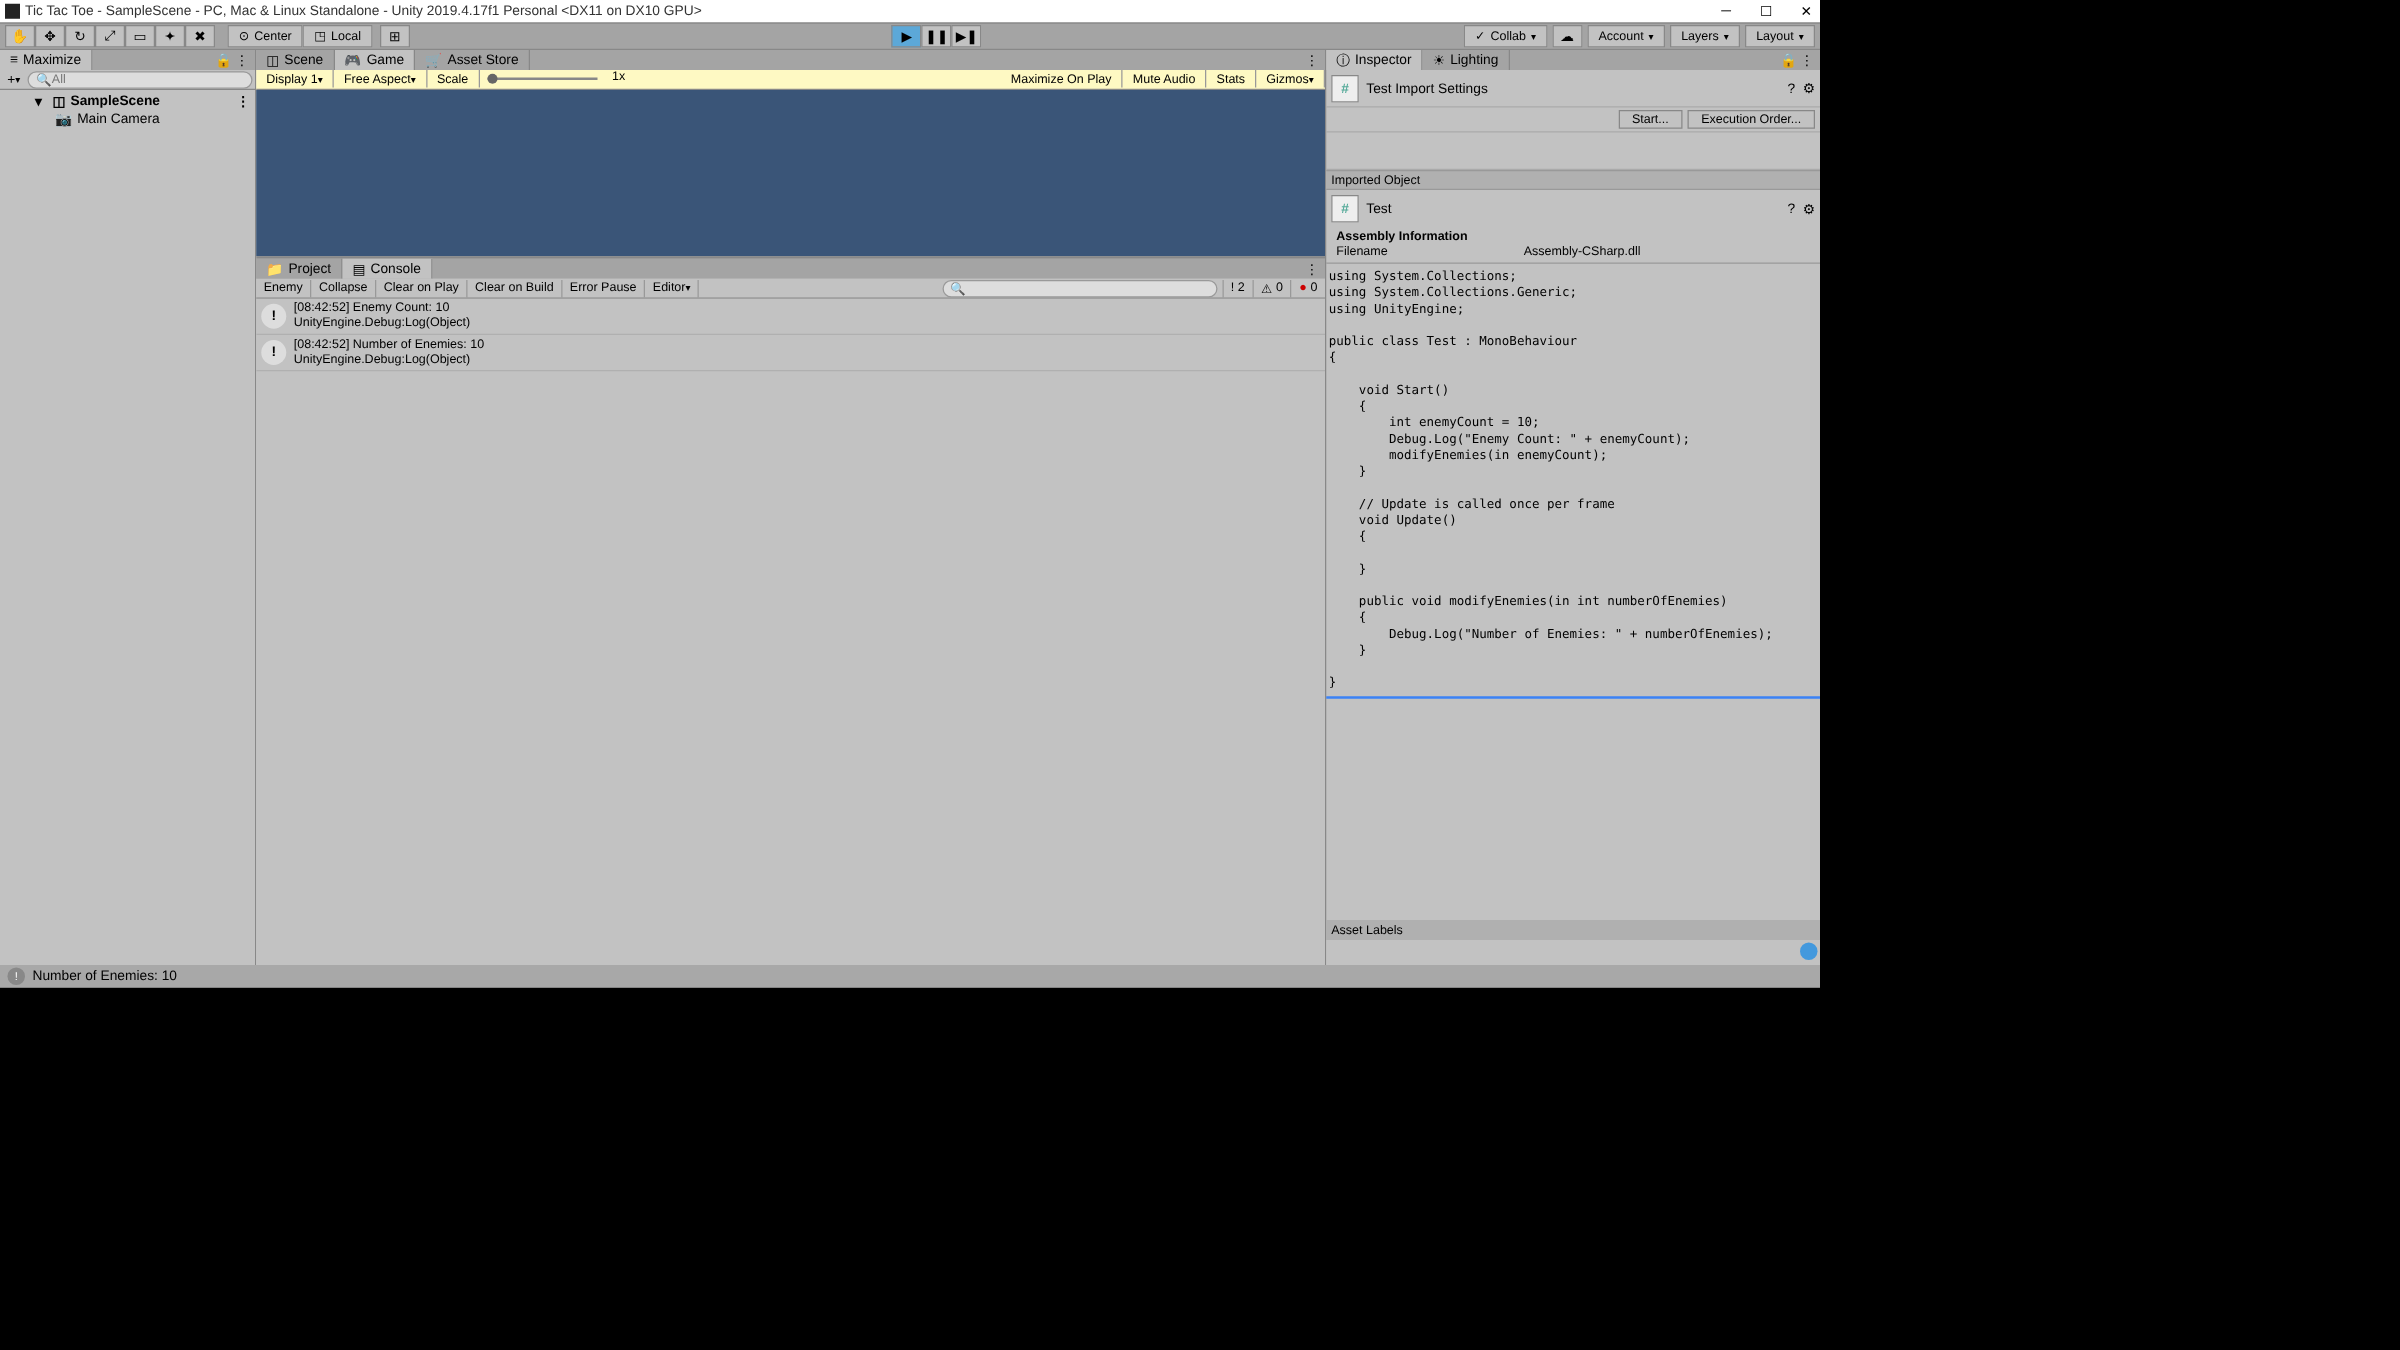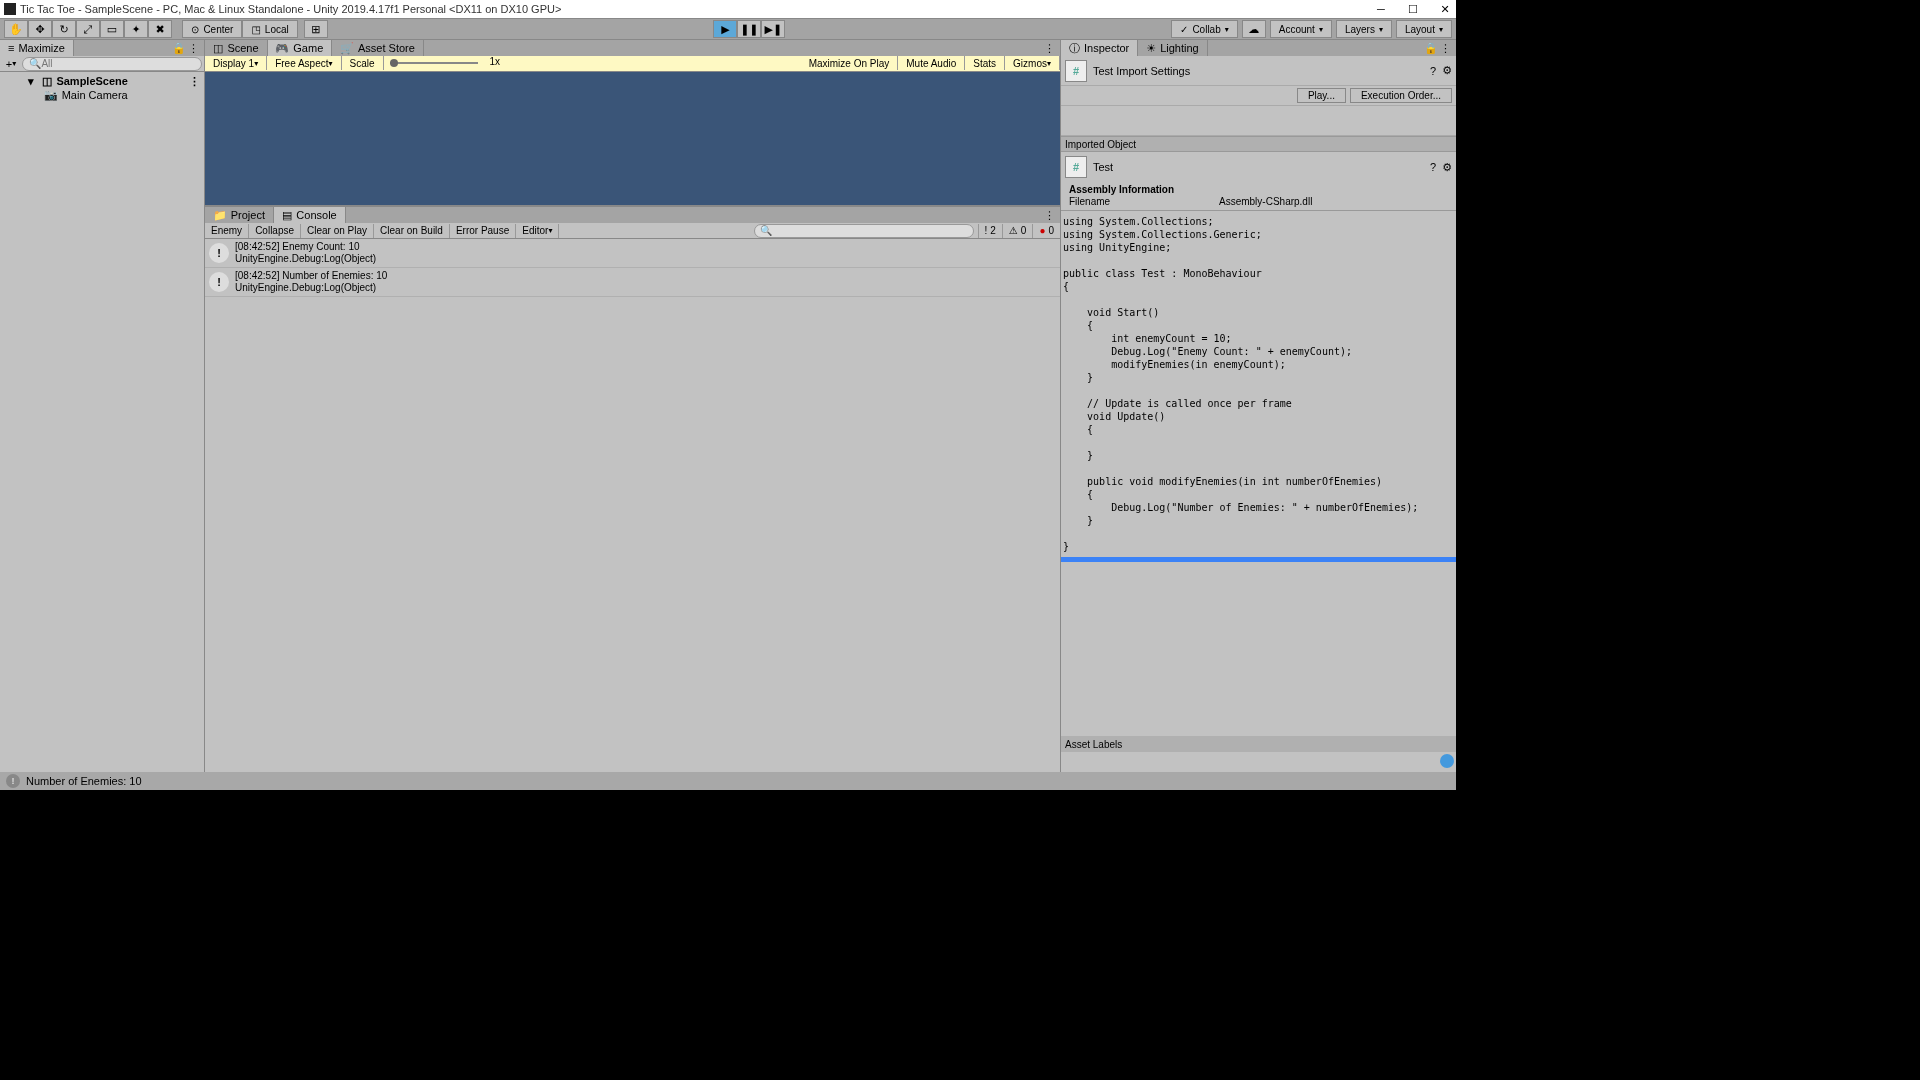--- a/index.html
+++ b/index.html
@@ -60,21 +60,21 @@
 .right-panel { width: 396px; background: #c2c2c2; display: flex; flex-direction: column; border-left: 1px solid #888; }
 .inspector-header { height: 30px; display: flex; align-items: center; padding: 4px; gap: 6px; border-bottom: 1px solid #aaa; }
 .script-icon { width: 22px; height: 22px; background: #eee; border: 1px solid #888; display: flex; align-items: center; justify-content: center; color: #5a9; font-weight: bold; }
 .inspector-buttons { height: 20px; display: flex; justify-content: flex-end; padding: 2px 4px; gap: 4px; border-bottom: 1px solid #aaa; }
 .insp-btn { padding: 0 10px; background: #c2c2c2; border: 1px solid #888; font-size: 10px; cursor: pointer; display: flex; align-items: center; }
 .section-header { height: 16px; background: #b0b0b0; padding: 0 4px; font-size: 10px; display: flex; align-items: center; border-top: 1px solid #999; border-bottom: 1px solid #999; }
 .imported-obj { height: 30px; display: flex; align-items: center; padding: 4px; gap: 6px; }
 .assembly-info { padding: 2px 8px; font-size: 10px; }
 .assembly-row { display: flex; padding: 1px 0; }
 .assembly-label { width: 150px; }
-.code-preview { padding: 4px 2px; font-size: 10px; font-family: monospace; line-height: 13px; white-space: pre; border-top: 1px solid #999; border-bottom: 5px solid #3b82f6; overflow: hidden; }
+.code-preview { padding: 4px 2px; font-size: 10px; font-family: monospace; line-height: 13px; white-space: pre; border-top: 1px solid #999; border-bottom: 2px solid #3b82f6; overflow: hidden; }
 .asset-labels { height: 16px; background: #b0b0b0; padding: 0 4px; font-size: 10px; display: flex; align-items: center; margin-top: auto; }
 .label-area { height: 20px; background: #c2c2c2; display: flex; justify-content: flex-end; padding: 2px; }
 .status-bar { height: 18px; background: #a8a8a8; display: flex; align-items: center; padding: 0 6px; gap: 6px; font-size: 11px; }
 .status-icon { width: 14px; height: 14px; background: #888; border-radius: 50%; display: flex; align-items: center; justify-content: center; font-size: 9px; color: #fff; }
 .dropdown-arrow { font-size: 8px; }
 .spacer { height: 30px; border-bottom: 1px solid #aaa; }
 .tab-options { margin-left: auto; display: flex; gap: 4px; padding-right: 4px; }
 .opt-icon { width: 12px; height: 12px; cursor: pointer; }
 </style>
 </head>
@@ -307,21 +307,21 @@
             <span class="opt-icon">⋮</span>
           </div>
       </div>
       <div class="inspector-header">
         <div class="script-icon">#</div>
         <span>Test Import Settings</span>
         <span style="margin-left:auto;">?</span>
         <span>⚙</span>
       </div>
       <div class="inspector-buttons">
-        <div class="insp-btn">Play...</div>
+        <div class="insp-btn">Start...</div>
         <div class="insp-btn">Execution Order...</div>
       </div>
       <div class="spacer"></div>
       <div class="section-header">Imported Object</div>
       <div class="imported-obj">
         <div class="script-icon">#</div>
         <span>Test</span>
         <span style="margin-left:auto;">?</span>
         <span>⚙</span>
       </div>

